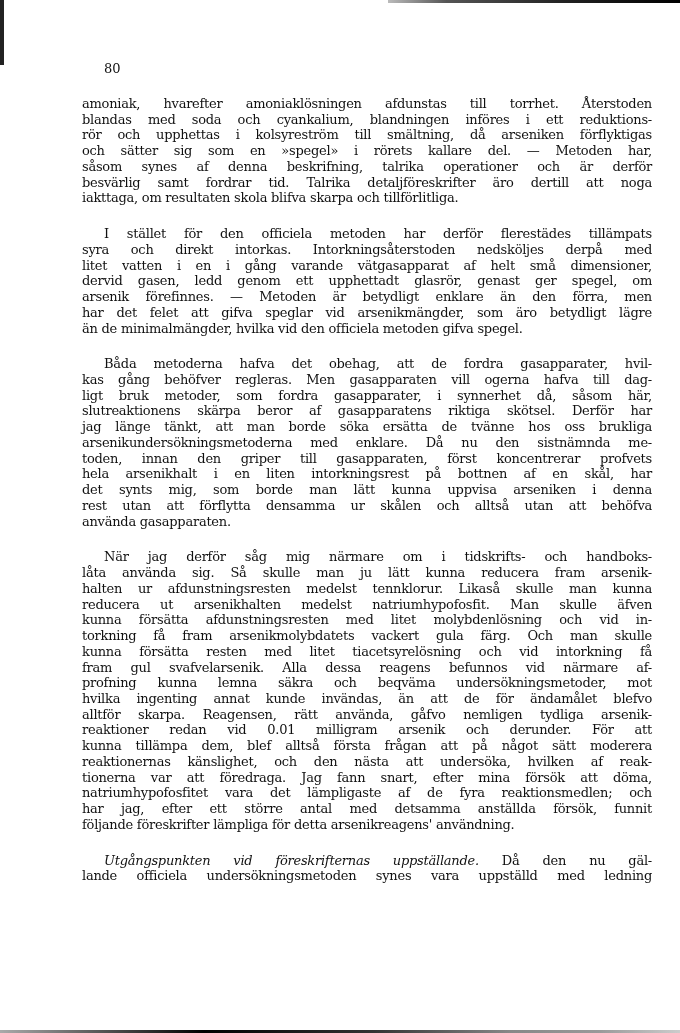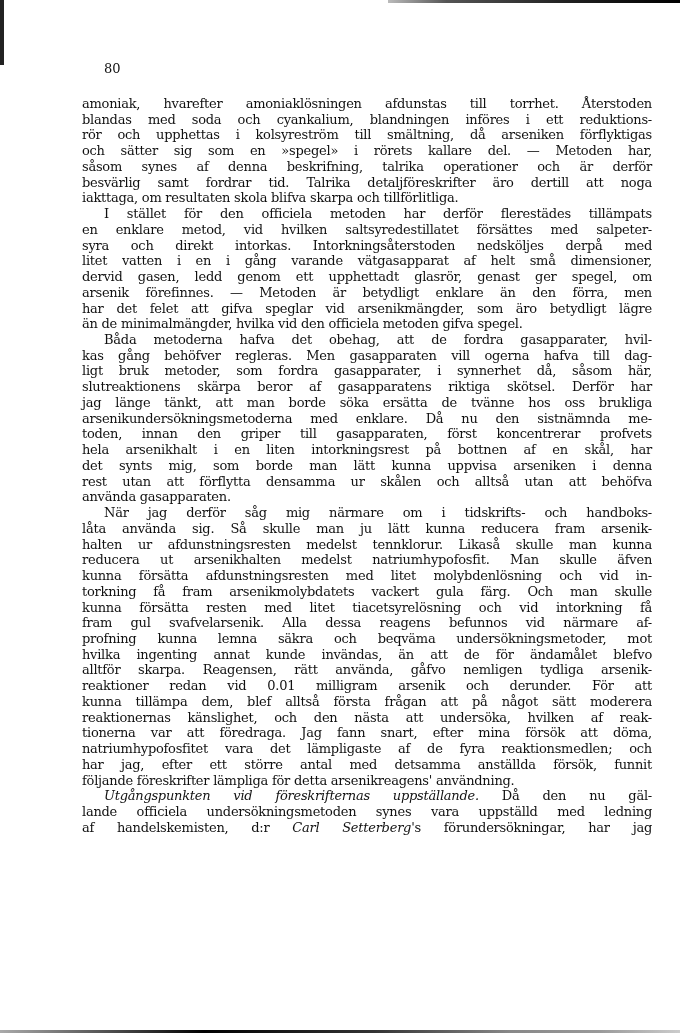--- a/index.html
+++ b/index.html
@@ -63,21 +63,21 @@
       padding-left: 22px;
       width: 548px;
     }
     .line .it {
       font-style: italic;
     }
     .wrap {
       display: block;
       width: 570px;
     }
-    .line.indent .wrap { width: 548px; }
+    .line.indent .wrap { width: 548px; margin-top: 20px; }
   </style>
 </head>
 <body>
 
 <div class="scan-edge-left"></div>
 <div class="scan-edge-top"></div>
 <div class="scan-edge-bottom"></div>
 
 <div class="page-number">80</div>
 
@@ -101,23 +101,20 @@
       <span class="wrap">besvärlig samt fordrar tid.  Talrika detaljföreskrifter äro dertill att noga</span>
     </span>
   <span class="line last">
       <span class="wrap">iakttaga, om resultaten skola blifva skarpa och tillförlitliga.</span>
     </span>
 
   <span class="line indent">
       <span class="wrap">I stället för den officiela metoden har derför flerestädes tillämpats</span>
     </span>
   <span class="line">
-      <span class="wrap">en enklare metod, vid hvilken saltsyredestillatet försättes med salpeter-</span>
-    </span>
-  <span class="line">
       <span class="wrap">syra och direkt intorkas.  Intorkningsåterstoden nedsköljes derpå med</span>
     </span>
   <span class="line">
       <span class="wrap">litet vatten i en i gång varande vätgasapparat af helt små dimensioner,</span>
     </span>
   <span class="line">
       <span class="wrap">dervid gasen, ledd genom ett upphettadt glasrör, genast ger spegel, om</span>
     </span>
   <span class="line">
       <span class="wrap">arsenik förefinnes. — Metoden är betydligt enklare än den förra, men</span>
@@ -217,16 +214,13 @@
   <span class="line last">
       <span class="wrap">följande föreskrifter lämpliga för detta arsenikreagens' användning.</span>
     </span>
 
   <span class="line indent">
       <span class="wrap"><span class="it">Utgångspunkten vid föreskrifternas uppställande.</span><span>  Då den nu gäl-</span></span>
     </span>
   <span class="line">
       <span class="wrap">lande officiela undersökningsmetoden synes vara uppställd med ledning</span>
     </span>
-  <span class="line">
-      <span class="wrap"><span>af handelskemisten, d:r </span><span class="it">Carl Setterberg</span><span>'s förundersökningar, har jag</span></span>
-    </span>
 </div>
 
 </body></html>

